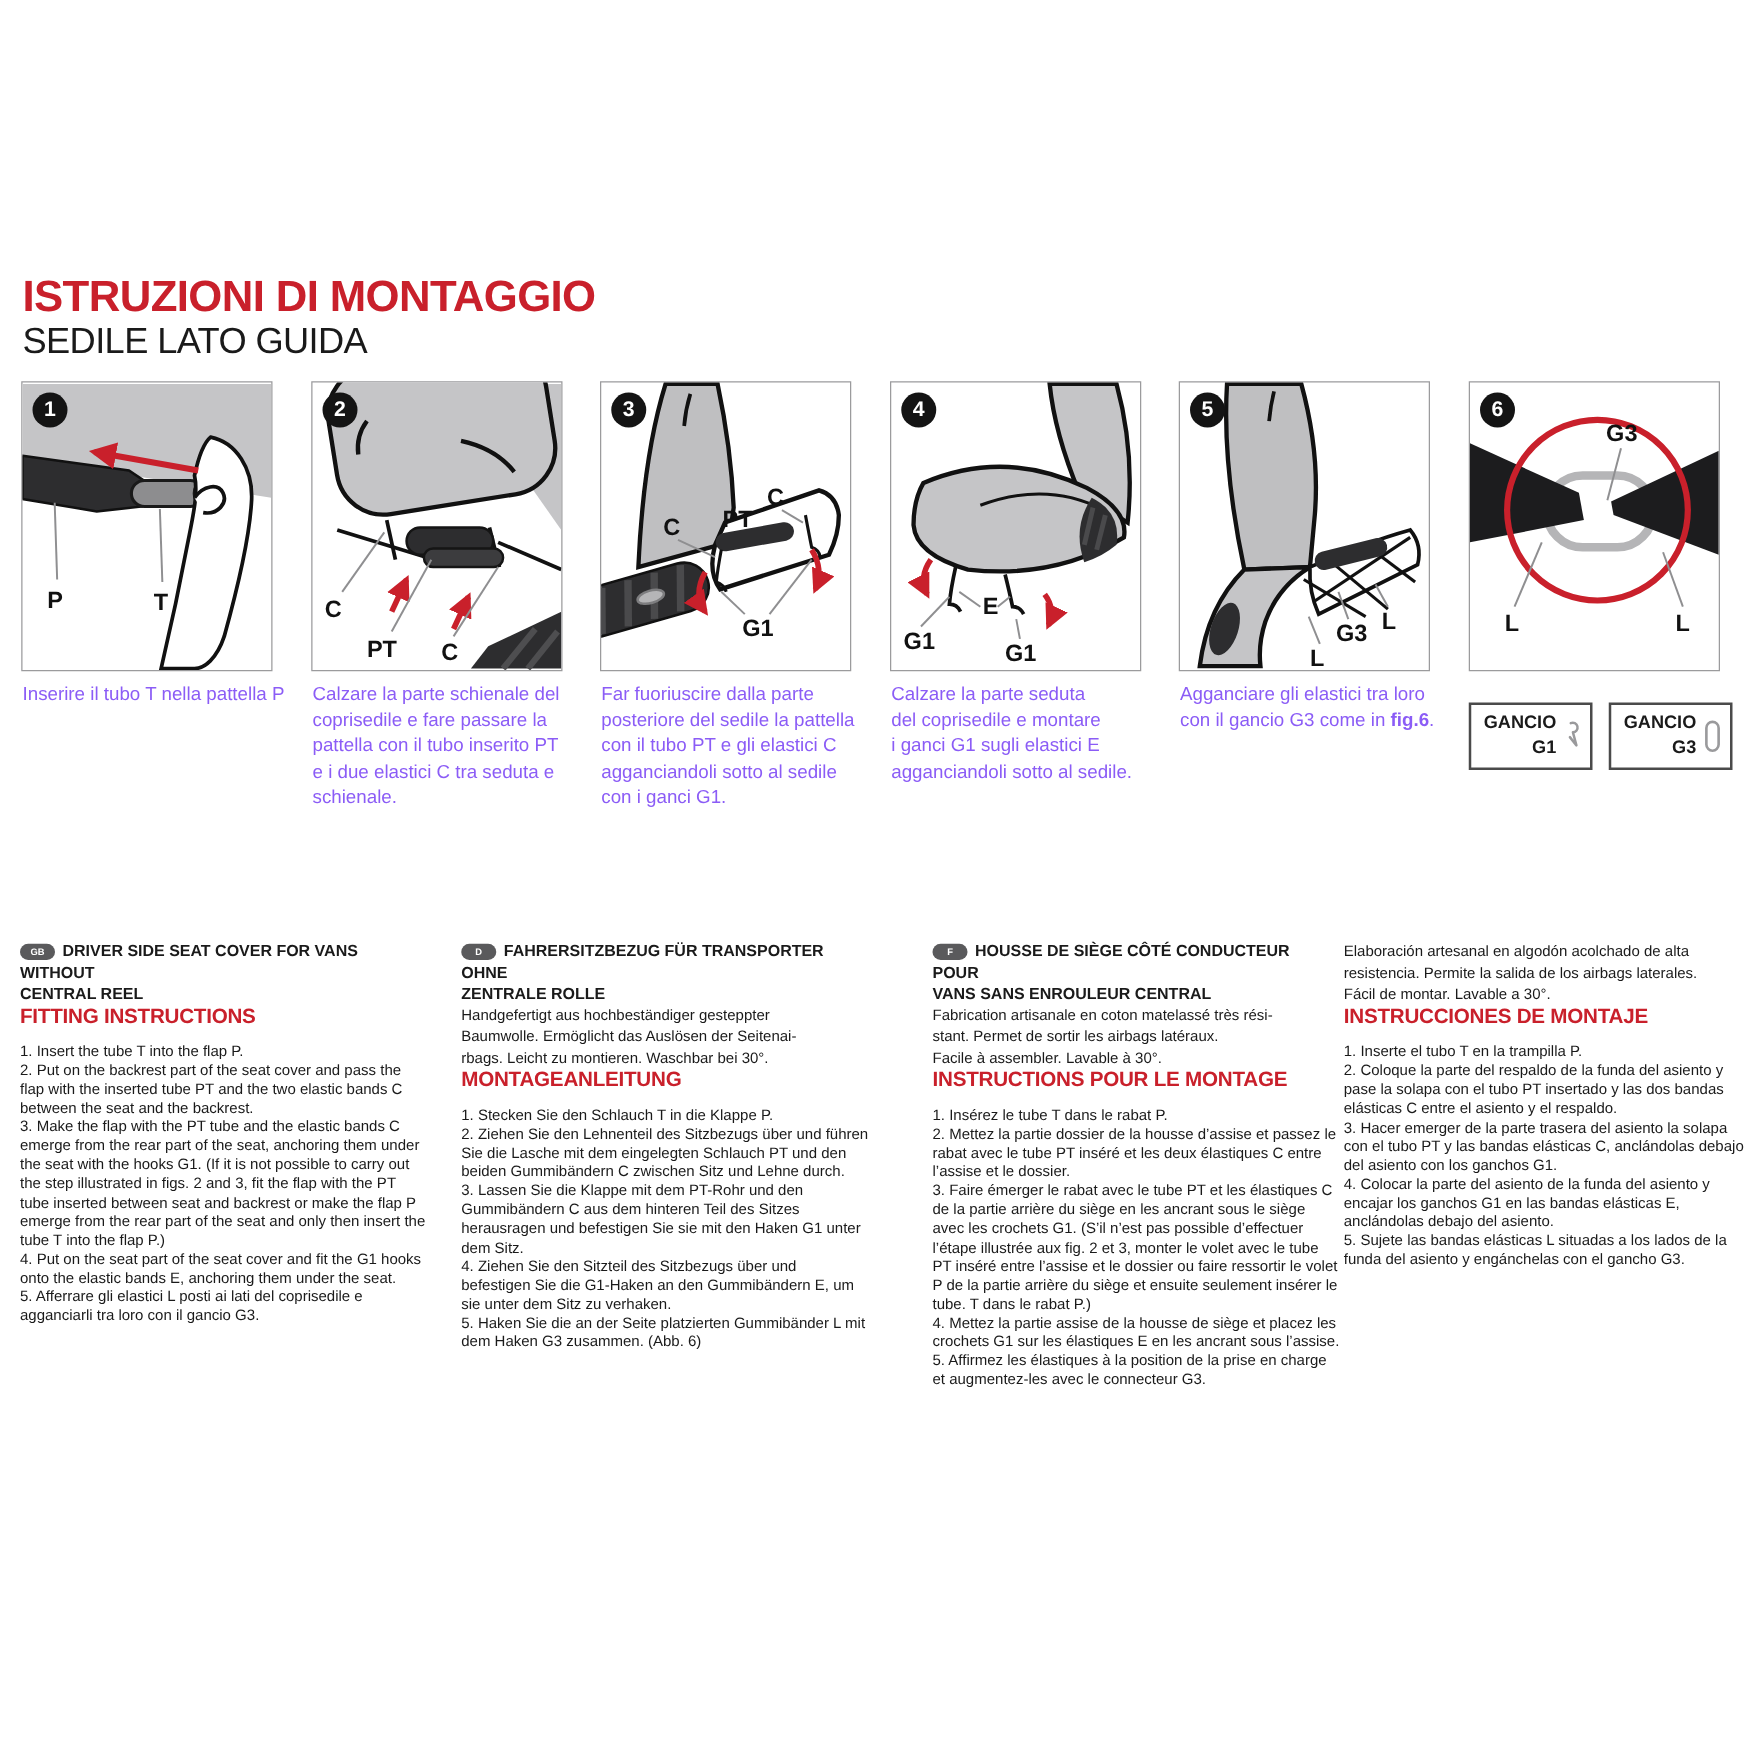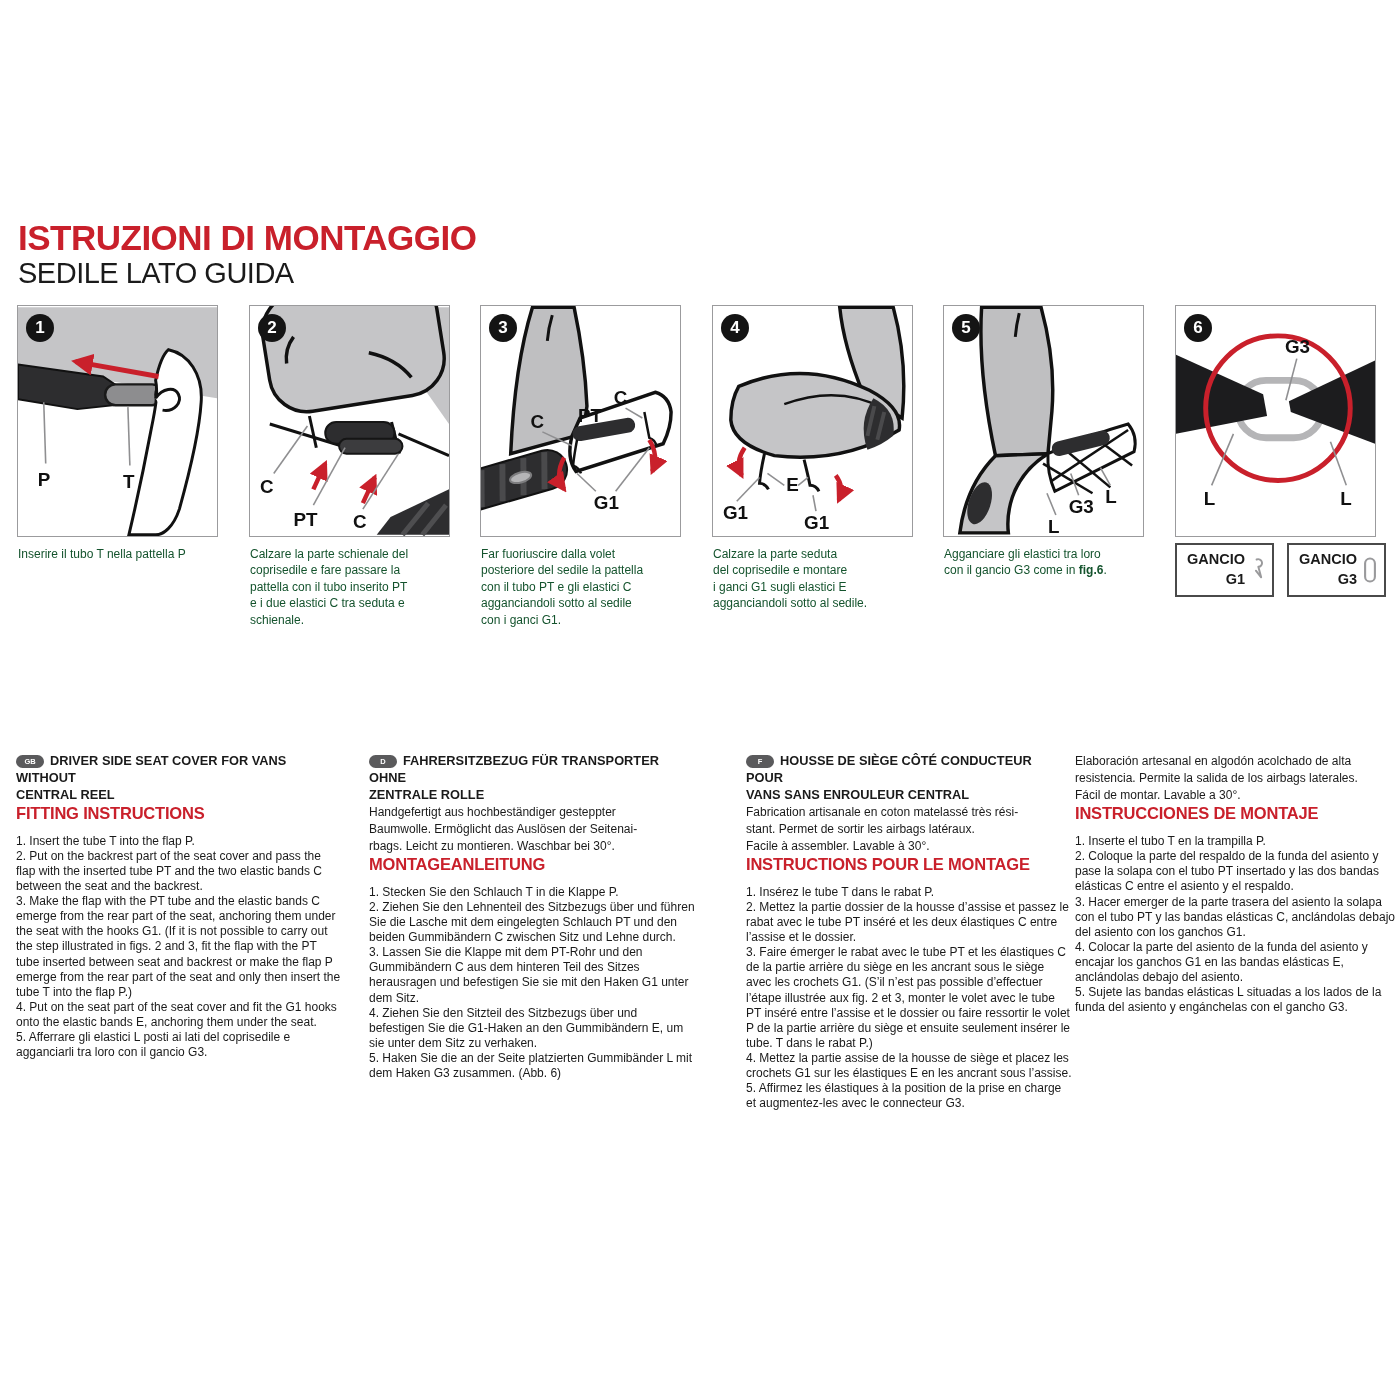--- a/index.html
+++ b/index.html
@@ -15,27 +15,27 @@
   
   .panel{position:absolute;top:305px;width:201px;height:232px;border:1.5px solid #9b9b9d;background:#fff;box-sizing:border-box;}
   .p1{left:17px}.p2{left:249px}.p3{left:480px}.p4{left:712px}.p5{left:943px}.p6{left:1175px}
   .badge{position:absolute;top:8px;left:8px;width:28px;height:28px;border-radius:50%;
     background:#141414;color:#fff;font-weight:bold;font-size:17px;
     display:flex;align-items:center;justify-content:center;z-index:2;}
   .illus{position:absolute;left:0;top:0;width:100%;height:100%;}
   .illus text{font-family:"Liberation Sans",sans-serif;font-weight:bold;font-size:19px;fill:#111;}
   .leader{stroke:#8f8f91;stroke-width:1.6;}
   
-  .caption{position:absolute;top:546px;width:220px;font-size:12px;line-height:1.37;color:#14532d;white-space:pre-line;}
+  .caption{position:absolute;top:546px;width:220px;font-size:15px;line-height:1.37;color:#8b5cf6;white-space:pre-line;}
   .c1{left:18px}.c2{left:250px}.c3{left:481px}.c4{left:713px}.c5{left:944px}
   .caption b{font-weight:bold;}
   
   .hooks{position:absolute;top:543px;left:1175px;width:211px;display:flex;justify-content:space-between;}
   .hookbox{width:99px;height:54px;border:2px solid #4a4a4a;box-sizing:border-box;
-    display:flex;align-items:center;padding:5px 7px 5px 10px;background:#fff;}
+    display:flex;align-items:center;padding:5px 7px 5px 10px;background:#fff;margin-top:19px;}
   .hooktext{flex:1;text-align:right;font-weight:bold;font-size:14.5px;line-height:1.35;padding-right:6px;}
   .hooktext .code{display:block;}
   
   .col{position:absolute;top:753px;width:326px;font-size:12px;color:#1a1a1a;}
   .colA{left:16px}.colB{left:369px}.colC{left:746px}.colD{left:1075px}
   .col-header{font-weight:bold;font-size:12.8px;line-height:1.32;white-space:pre-line;}
   .lang-badge{display:inline-flex;align-items:center;justify-content:center;
     width:28px;height:13px;border-radius:7px;background:#5a5a5c;color:#fff;
     font-size:7.5px;font-weight:bold;margin-right:6px;vertical-align:1px;letter-spacing:0;}
   .col-intro{margin-top:0;line-height:1.42;white-space:pre-line;}
@@ -193,21 +193,21 @@
     <text x="166" y="200">L</text>
   </svg>
 </div>
 
 <div class="caption c1">Inserire il tubo T nella pattella P</div>
 <div class="caption c2">Calzare la parte schienale del
 coprisedile e fare passare la
 pattella con il tubo inserito PT
 e i due elastici C tra seduta e
 schienale.</div>
-<div class="caption c3">Far fuoriuscire dalla volet
+<div class="caption c3">Far fuoriuscire dalla parte
 posteriore del sedile la pattella
 con il tubo PT e gli elastici C
 agganciandoli sotto al sedile
 con i ganci G1.</div>
 <div class="caption c4">Calzare la parte seduta
 del coprisedile e montare
 i ganci G1 sugli elastici E
 agganciandoli sotto al sedile.</div>
 <div class="caption c5"><span>Agganciare gli elastici tra loro
 con il gancio G3 come in </span><b>fig.6</b><span>.</span></div>

